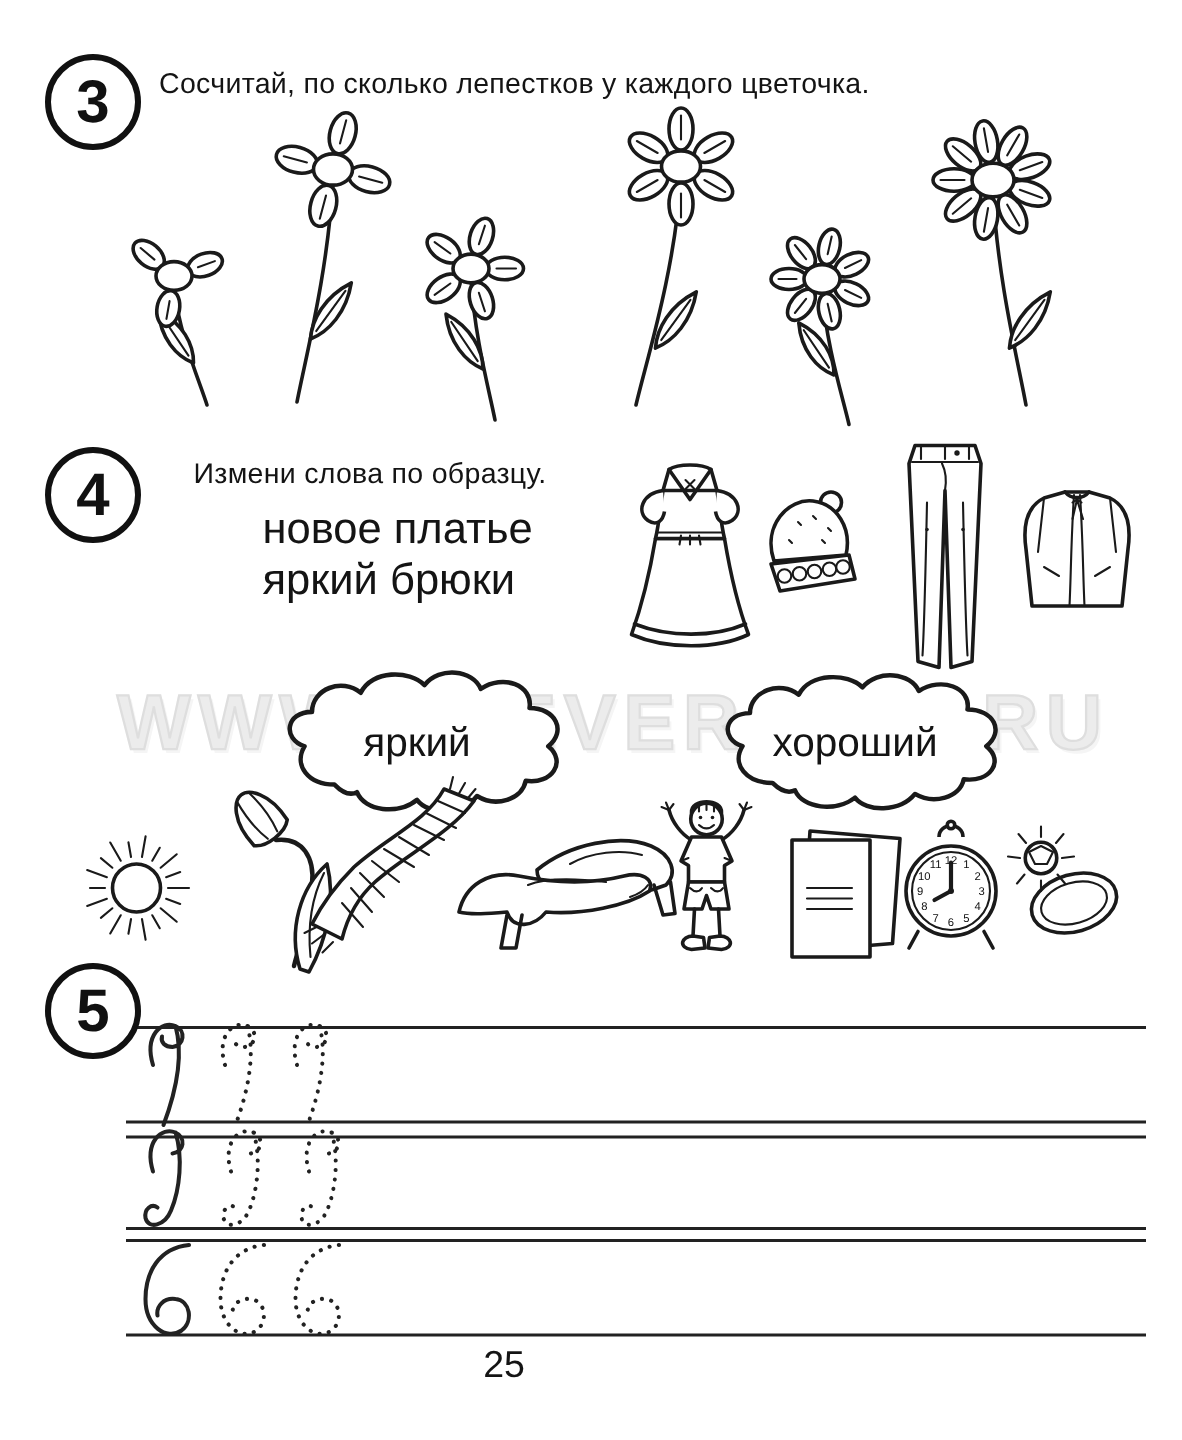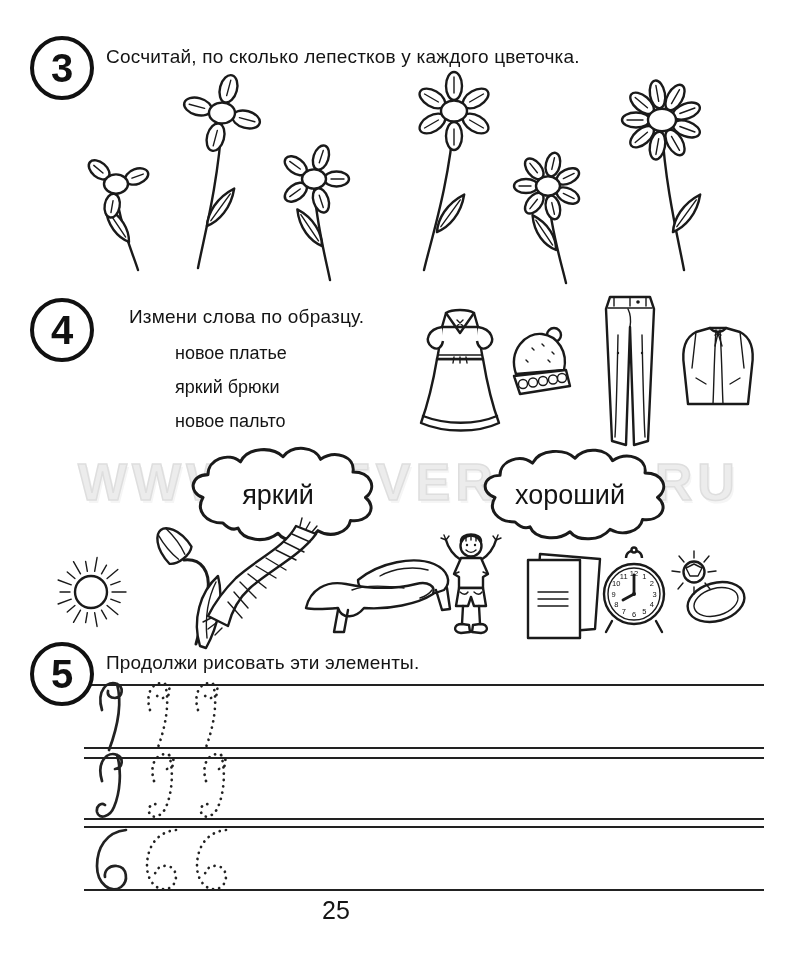--- a/index.html
+++ b/index.html
@@ -3,21 +3,21 @@
 <meta charset="utf-8">
 <style>
   html,body{margin:0;padding:0;background:#ffffff;}
   .page{position:relative;width:788px;height:960px;background:#fff;overflow:hidden;
         font-family:"Liberation Sans",sans-serif;color:#141414;}
   .abs{position:absolute;}
   .task-circle{position:absolute;width:56px;height:56px;border:4px solid #111;border-radius:50%;
         display:flex;align-items:center;justify-content:center;font-weight:bold;font-size:40px;
         color:#111;background:#fff;z-index:3;}
   .task-title{position:absolute;font-size:19px;letter-spacing:.2px;white-space:nowrap;z-index:3;}
-  .word-list{position:absolute;font-size:18px;line-height:34px;z-index:3;}
+  .word-list{position:absolute;font-size:29px;line-height:34px;z-index:3;}
   .watermark{position:absolute;left:78px;top:452px;width:680px;font-size:52px;font-weight:bold;
         letter-spacing:5px;color:#ececec;-webkit-text-stroke:1.5px #dedede;
         text-shadow:2px 3px 0 #f5f5f5;white-space:nowrap;z-index:1;user-select:none;}
   .cloud{position:absolute;z-index:2;}
   .cloud svg{position:absolute;left:0;top:0;}
   .cloud .word{position:absolute;left:0;top:0;width:100%;height:100%;display:flex;
         align-items:center;justify-content:center;font-size:27px;z-index:2;}
   .write-row{position:absolute;left:84px;width:680px;border-top:2px solid #222;
         border-bottom:2px solid #222;z-index:2;}
   .write-row svg{position:absolute;left:4px;top:-10px;overflow:visible;}
@@ -160,21 +160,20 @@
     </svg>
 
   <div class="task-circle" style="left:30px;top:298px;">
     <span>4</span>
   </div>
   <div class="task-title" style="left:106px;top:306px;margin-left:23px;">Измени слова по образцу.</div>
 
   <div class="word-list" style="left:175px;top:336px;">
     <div>новое платье</div>
     <div>яркий брюки</div>
-    <div>новое пальто</div>
   </div>
 
   <svg class="abs" style="left:416px;top:297px;z-index:2;" width="88" height="140" viewBox="0 0 88 140">
     <path class="fw" d="M21,62 C16,92 10,112 5,126 C28,136 62,136 83,126 C77,110 72,92 67,62 Z"></path>
     <path class="ln" d="M7,119 C30,128 60,128 81,119"></path>
     <path class="fw" d="M26,30 C24,44 23,54 21,62 L67,62 C65,54 64,44 62,30 Z"></path>
     <path class="fw" d="M26,30 C12,32 8,44 16,50 C22,54 26,50 27,44"></path>
     <path class="fw" d="M62,30 C76,32 80,44 72,50 C66,54 62,50 61,44"></path>
     <path class="ln" d="M30,16 L44,36 L58,16"></path>
     <path class="ln" d="M26,30 L30,16 M62,30 L58,16 M30,16 C36,12 52,12 58,16"></path>
@@ -327,21 +326,20 @@
     <ellipse class="fw" cx="48" cy="56" rx="29" ry="19" transform="rotate(-16 48 56)"></ellipse>
     <ellipse class="fw thin" cx="48" cy="56" rx="22.5" ry="13.5" transform="rotate(-16 48 56)"></ellipse>
     <path class="ln thin" d="M26,12 L26,5 M36,16 L41,10 M40,26 L48,25 M37,37 L42,43 M26,41 L26,48 M15,37 L10,43 M12,26 L4,25 M16,16 L11,10"></path>
     <circle class="fw" cx="26" cy="26" r="10.5"></circle>
     <path class="ln thin" d="M18,22 L26,18 L34,22 L30,30 L22,30 Z"></path>
   </svg>
 
   <div class="task-circle" style="left:30px;top:642px;">
     <span>5</span>
   </div>
-  <div class="task-title" style="left:106px;top:652px;">Продолжи рисовать эти элементы.</div>
 
   <div class="write-row" style="top:684px;height:61px;">
     <svg width="260" height="84" viewBox="0 0 260 84">
       <path class="glyph" d="M14,34 C8,14 20,4 29,8 C36,11 35,21 27,22 C22,22 19,19 20,15 M29,8 C34,26 30,50 21,74"></path>
       <path class="glyph dotted" transform="translate(48,0)" d="M14,34 C8,14 20,4 29,8 C36,11 35,21 27,22 C22,22 19,19 20,15 M29,8 C34,26 30,50 21,74"></path>
       <path class="glyph dotted" transform="translate(96,0)" d="M14,34 C8,14 20,4 29,8 C36,11 35,21 27,22 C22,22 19,19 20,15 M29,8 C34,26 30,50 21,74"></path>
     </svg>
   </div>
   <div class="write-row" style="top:757px;height:59px;">
     <svg width="260" height="84" viewBox="0 0 260 84">

